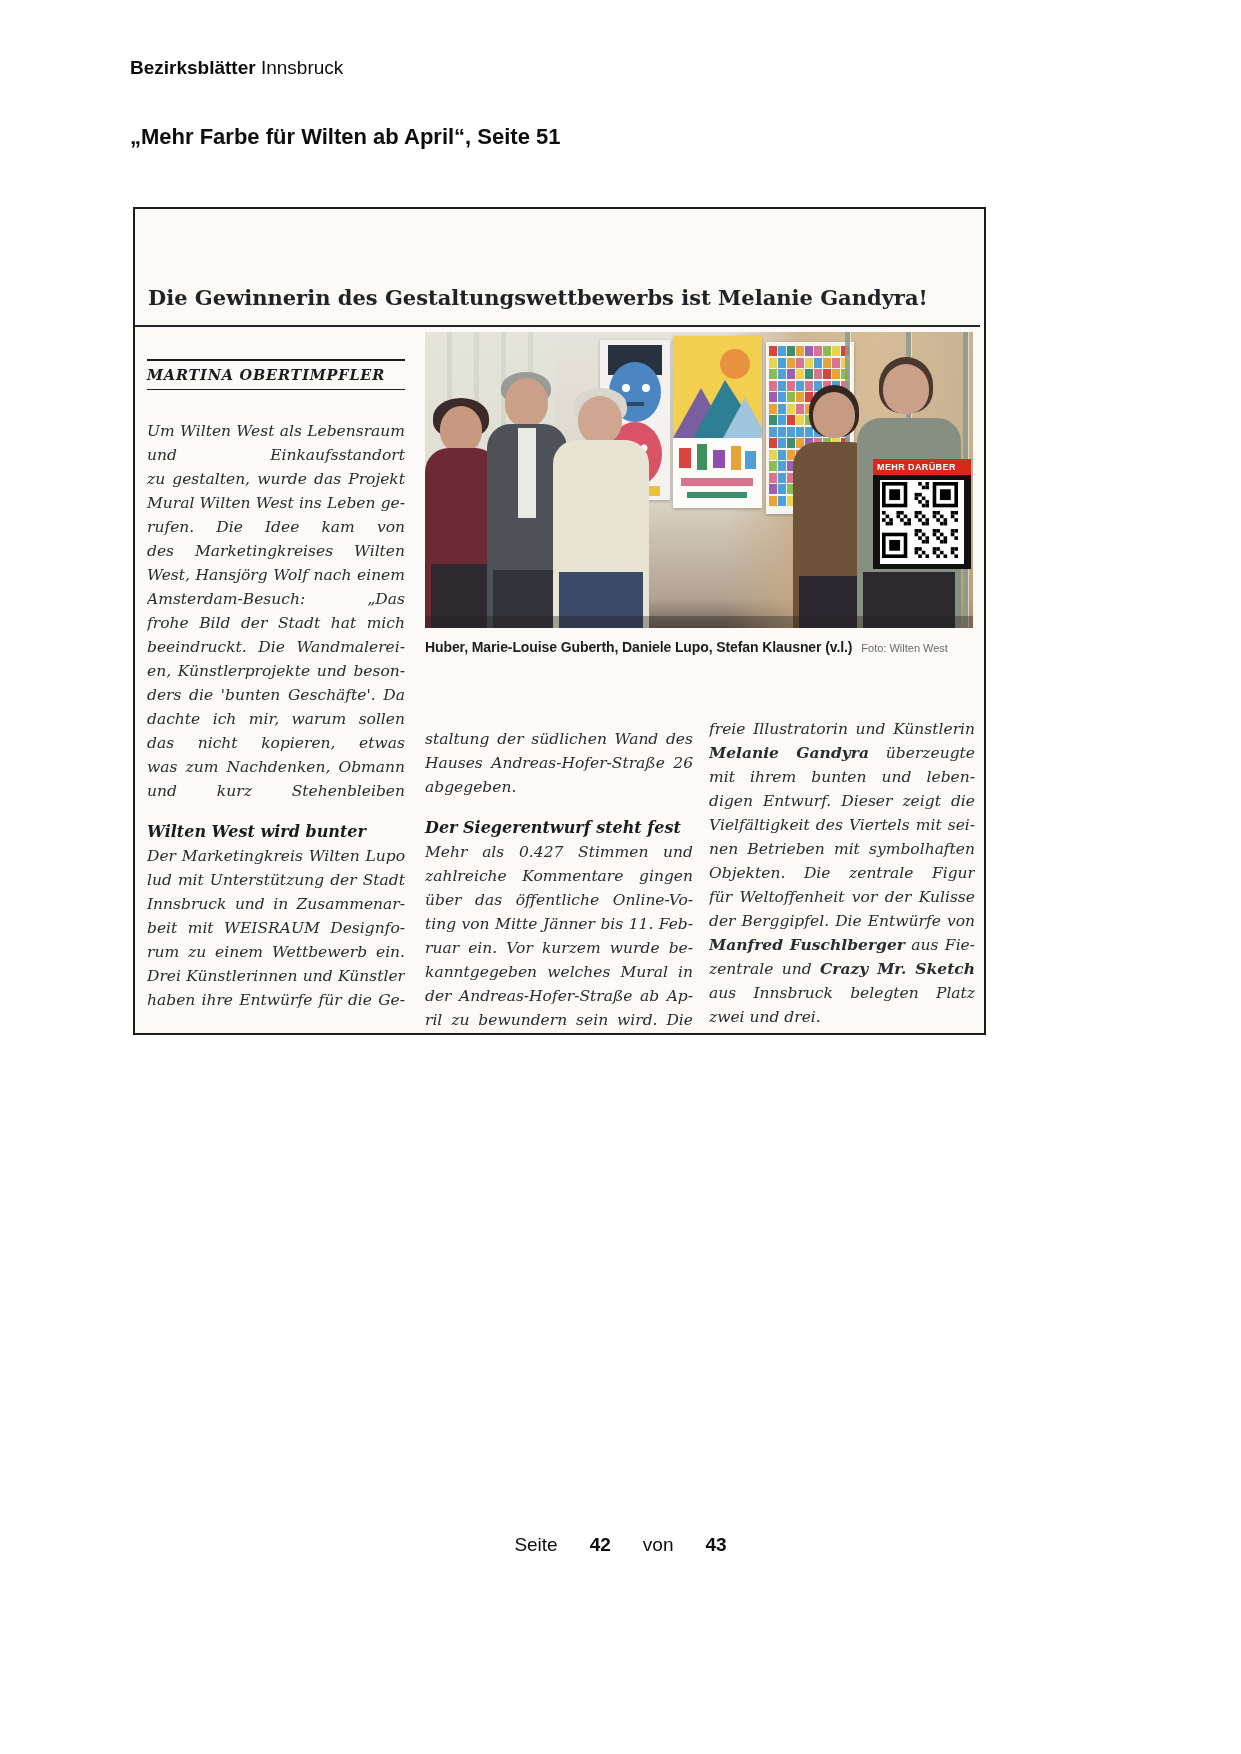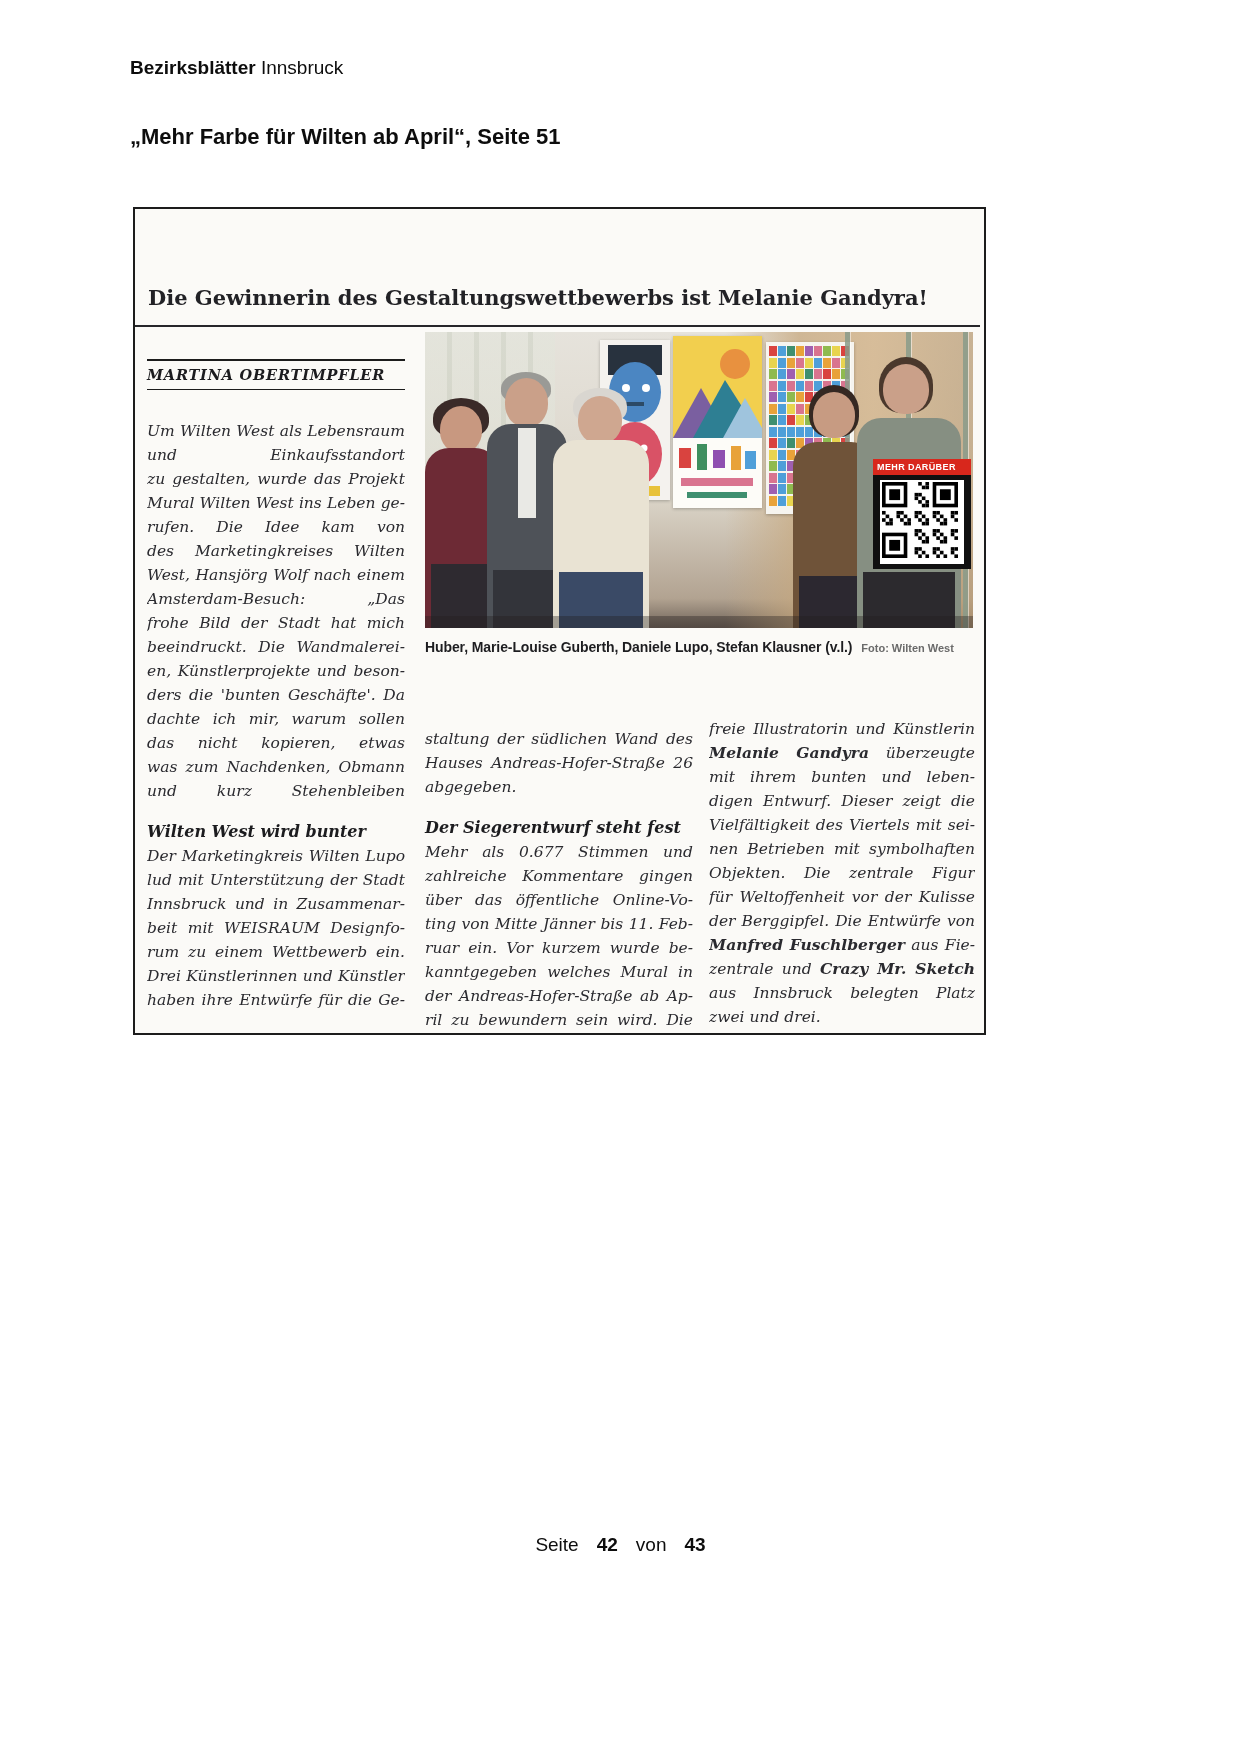--- a/index.html
+++ b/index.html
@@ -87,25 +87,25 @@
   
   .qr-panel{position:absolute;left:448px;top:127px;width:98px;background:#101010;padding:0 0 5px 0;z-index:6;}
   .qr-label{display:block;background:#d8271c;color:#fff;font-weight:bold;font-size:9px;
         letter-spacing:.4px;padding:3px 4px;font-family:"Liberation Sans",sans-serif;white-space:nowrap;}
   .qr-code{display:block;margin:5px auto 0 auto;width:80px;height:80px;background:#fff;padding:2px;}
 
   
   .caption{position:absolute;left:290px;top:428px;width:556px;font-family:"Liberation Sans",sans-serif;
         font-weight:bold;font-size:14px;line-height:21px;color:#1d1d20;letter-spacing:-0.1px;}
   .cap-line{white-space:nowrap;overflow:hidden;}
-  .credit{font-weight:bold;font-size:11px;color:#6a6a6a;margin-left:9px;letter-spacing:0;}
+  .credit{font-weight:normal;font-size:11px;color:#6a6a6a;margin-left:9px;letter-spacing:0;}
 
   
   .footer{position:absolute;left:0;top:1534px;width:1241px;text-align:center;font-size:19px;color:#0d0d0d;}
-  .footer span{margin:0 9px;}
+  .footer span{margin:0 16px;}
 </style>
 </head>
 <body>
 
 <div class="page">
 
   <div class="masthead">
     <span class="b">Bezirksblätter</span>
     <span>Innsbruck</span>
   </div>
@@ -453,21 +453,21 @@
       <div class="cap-line">
         <span>Huber, Marie-Louise Guberth, Daniele Lupo, Stefan Klausner (v.l.)</span><span class="credit">Foto: Wilten West</span>
       </div>
     </div>
 
     <div class="col col2">
         <div class="line">staltung der südlichen Wand des</div>
         <div class="line">Hauses Andreas-Hofer-Straße 26</div>
         <div class="line endline">abgegeben.</div>
         <div class="col-subhead">Der Siegerentwurf steht fest</div>
-        <div class="line">Mehr als 0.677 Stimmen und</div>
+        <div class="line">Mehr als 0.427 Stimmen und</div>
         <div class="line">zahlreiche Kommentare gingen</div>
         <div class="line">über das öffentliche Online-Vo-</div>
         <div class="line">ting von Mitte Jänner bis 11. Feb-</div>
         <div class="line">ruar ein. Vor kurzem wurde be-</div>
         <div class="line">kanntgegeben welches Mural in</div>
         <div class="line">der Andreas-Hofer-Straße ab Ap-</div>
         <div class="line">ril zu bewundern sein wird. Die</div>
       </div>
     <div class="col col3">
         <div class="line">freie Illustratorin und Künstlerin</div>

